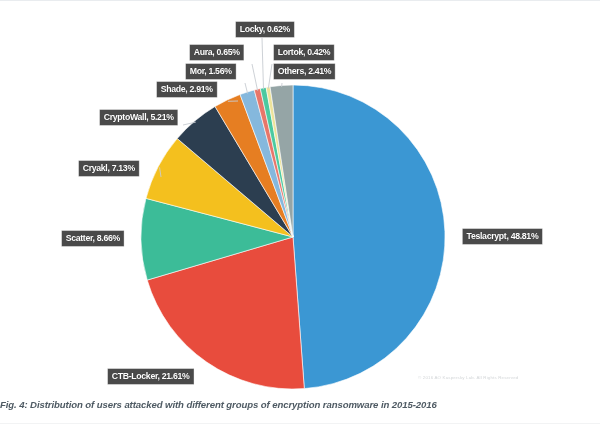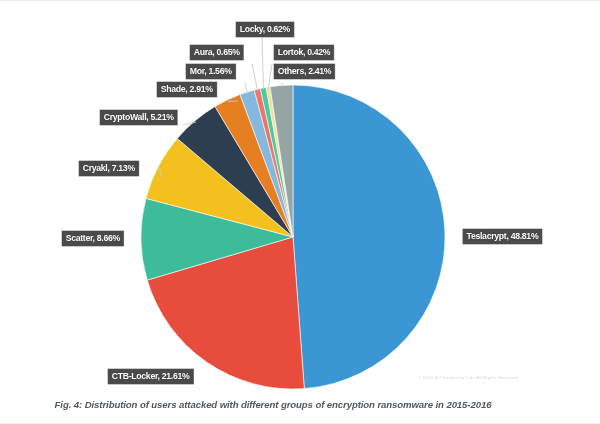--- a/index.html
+++ b/index.html
@@ -64,28 +64,27 @@
     font-size: 4.4px;
     letter-spacing: 0.18px;
     color: #d3d6d8;
     white-space: nowrap;
   }
   #figure-caption {
     position: absolute;
     left: 0;
     top: 398px;
     width: 530px;
-    text-align: center;
+    text-align: left;
     font-family: "Liberation Sans", sans-serif;
     font-style: italic;
     font-weight: bold;
     font-size: 9.6px;
     letter-spacing: -0.1px;
     color: #4e5a63;
-    padding-left: 8px;
   }
 </style>
 </head>
 <body>
 
 <div id="figure-root">
 
   <div id="chart-area">
 
     <svg id="pie-svg" viewBox="0 0 600 392">

